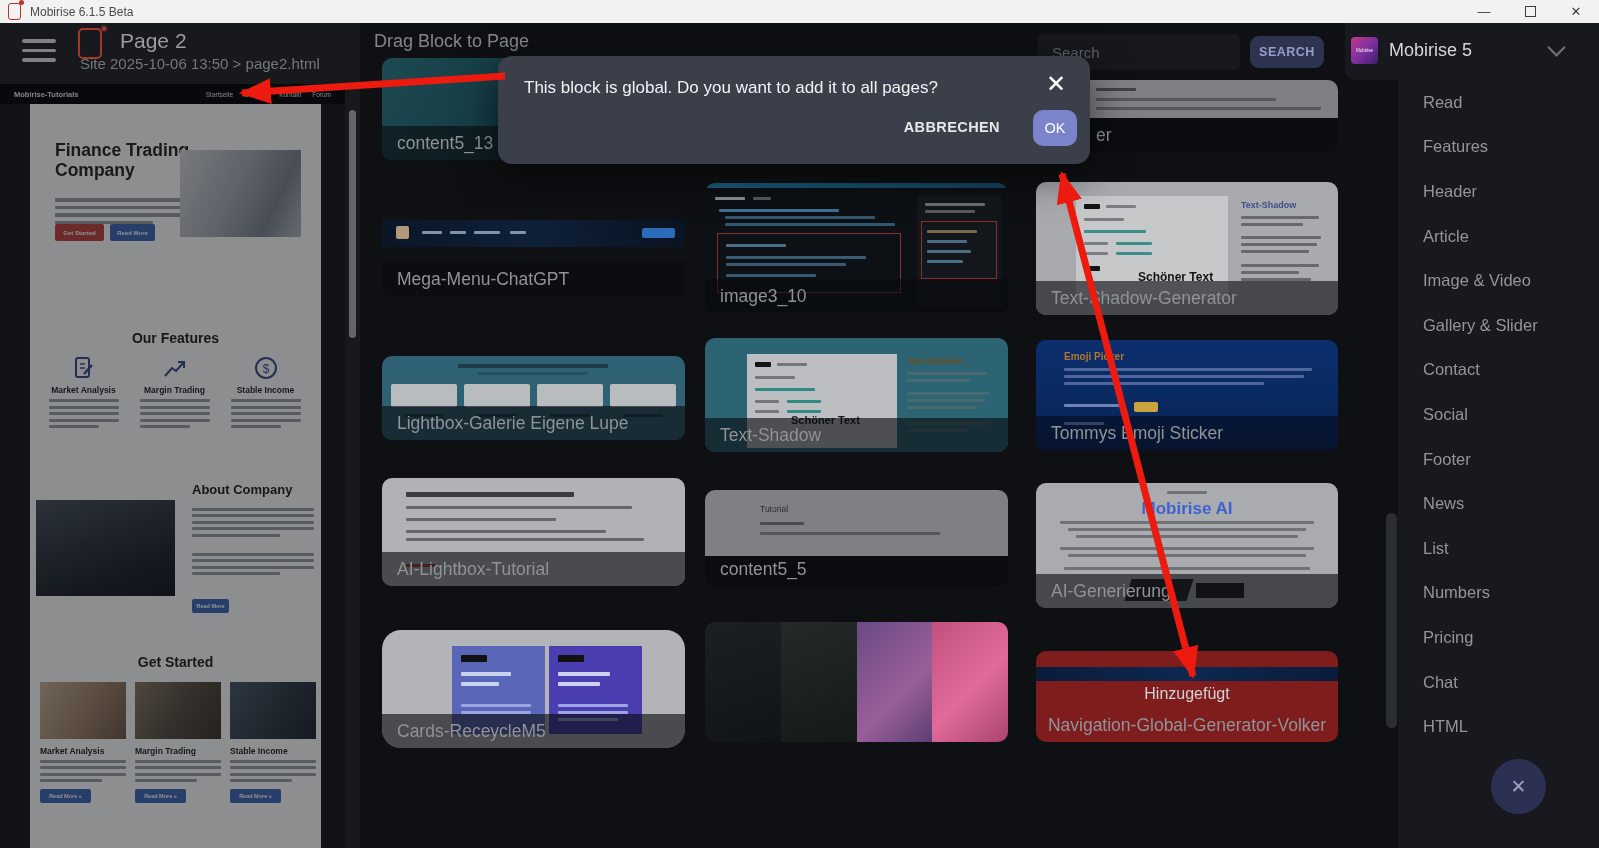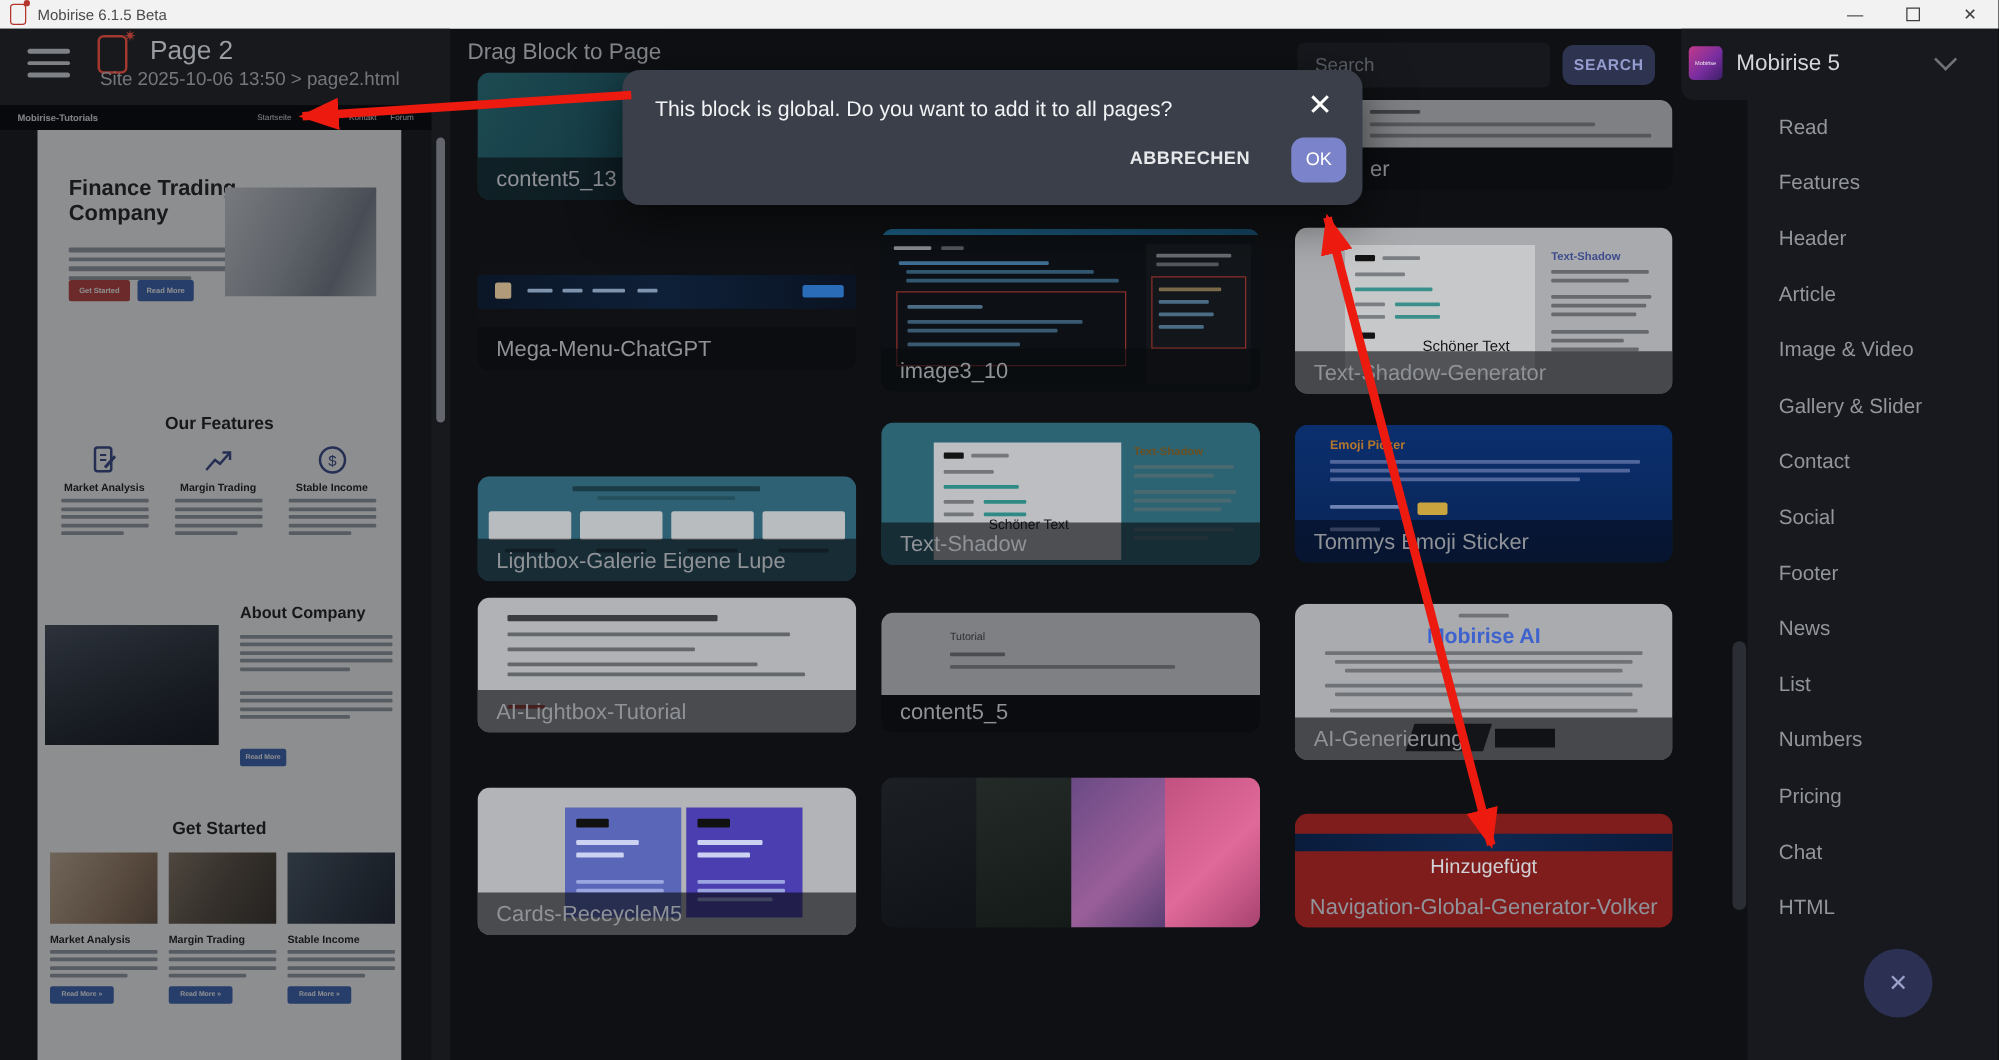--- a/index.html
+++ b/index.html
@@ -93,40 +93,40 @@
   .lbl{position:absolute;left:0;right:0;bottom:0;height:34px;display:flex;align-items:center;padding:0 15px;background:rgba(10,12,15,0.62);color:#8f9297;font-size:17.5px;}
   .lbl.center{justify-content:center;padding:0;}
   .dash{position:absolute;border-radius:1px;}
 
   #blk-content5-13{left:382px;top:58px;width:303px;height:102px;}
   #blk-content5-13 .prev{background:linear-gradient(120deg,#1d4a52,#123640 55%,#0e2a33);}
   #blk-megamenu{left:382px;top:209px;width:303px;height:87px;background:#101114;}
   .mm-nav{position:absolute;left:0px;top:11px;width:303px;height:27px;background:linear-gradient(90deg,#0b1627,#0e2038 50%,#0a1322);}
   .mm-logo{position:absolute;left:14px;top:6px;width:13px;height:13px;background:#b09a7a;border-radius:2px;}
   .mm-btn{position:absolute;right:10px;top:8px;width:33px;height:10px;background:#2a6cb8;border-radius:2px;}
-  #blk-lightbox{left:382px;top:356px;width:303px;height:84px;margin-top:25px;}
+  #blk-lightbox{left:382px;top:356px;width:303px;height:84px;}
   #blk-lightbox .prev{background:#2e6173;}
   .thumbrow{position:absolute;left:9px;top:28px;width:285px;display:flex;gap:7px;}
   .thumbrow div{width:66px;height:23px;background:#b9bcbf;border-radius:2px;}
   #blk-ailightbox{left:382px;top:478px;width:303px;height:108px;}
   #blk-ailightbox .prev{background:#b0b2b5;}
-  #blk-cards{left:382px;top:630px;width:303px;height:118px;}
+  #blk-cards{left:382px;top:630px;width:303px;height:118px;border-radius:19px;}
   #blk-cards .prev{background:#b2b4b7;}
   .rc1{position:absolute;left:70px;top:16px;width:93px;height:88px;background:#5a67b8;}
   .rc2{position:absolute;left:167px;top:16px;width:93px;height:88px;background:#4b3eb0;}
   .chip{position:absolute;width:26px;height:7px;background:#111;border-radius:1px;}
 
   #blk-image3{left:705px;top:183px;width:303px;height:130px;background:#0d1014;}
   .i3-top{position:absolute;left:0;top:0;width:303px;height:5px;background:linear-gradient(90deg,#1b5c80,#14435e);}
   .i3-right{position:absolute;left:212px;top:12px;width:84px;height:112px;background:#13161a;}
   .redbox{position:absolute;border:1px solid #8c2f2b;}
   #blk-textshadow{left:705px;top:338px;width:303px;height:114px;}
   #blk-textshadow .prev{background:#2d6474;}
   .ts-panel{position:absolute;left:42px;top:16px;width:150px;height:94px;background:#bcbec1;}
-  .schoener{position:absolute;font-weight:normal;color:#141414;}
+  .schoener{position:absolute;font-weight:bold;color:#141414;}
   .ts-head{position:absolute;font-size:9px;font-weight:bold;}
   #blk-content5-5{left:705px;top:490px;width:303px;height:96px;background:#0a0c0f;}
   #blk-content5-5 .prev{height:66px;bottom:auto;background:#7e8083;}
   .tut-txt{position:absolute;left:55px;top:14px;font-size:8.5px;color:#2b2d30;}
   #blk-content5-5 .lbl{background:transparent;}
   #blk-gallery{left:705px;top:622px;width:303px;height:120px;}
   #blk-gallery .prev{display:flex;}
   #blk-gallery .prev div{width:75.75px;height:120px;}
   .gt1{background:linear-gradient(160deg,#1c1f24,#101317);}
   .gt2{background:linear-gradient(160deg,#232a28,#141a18);}

